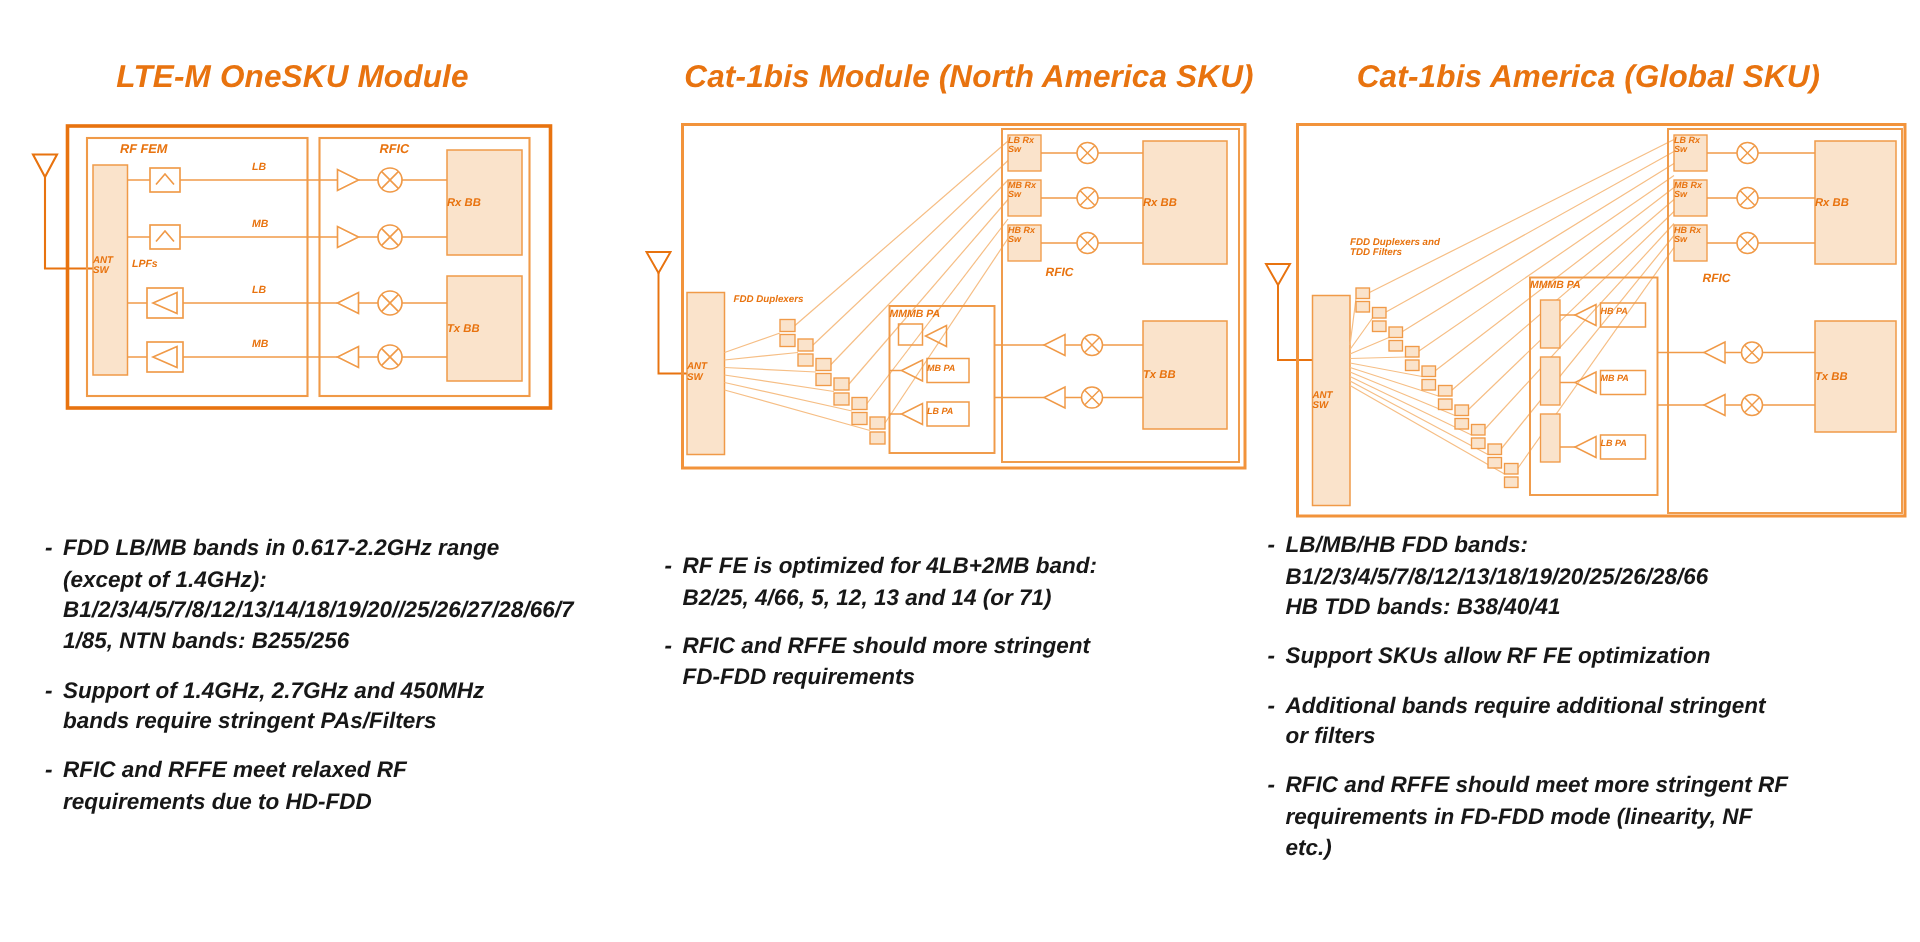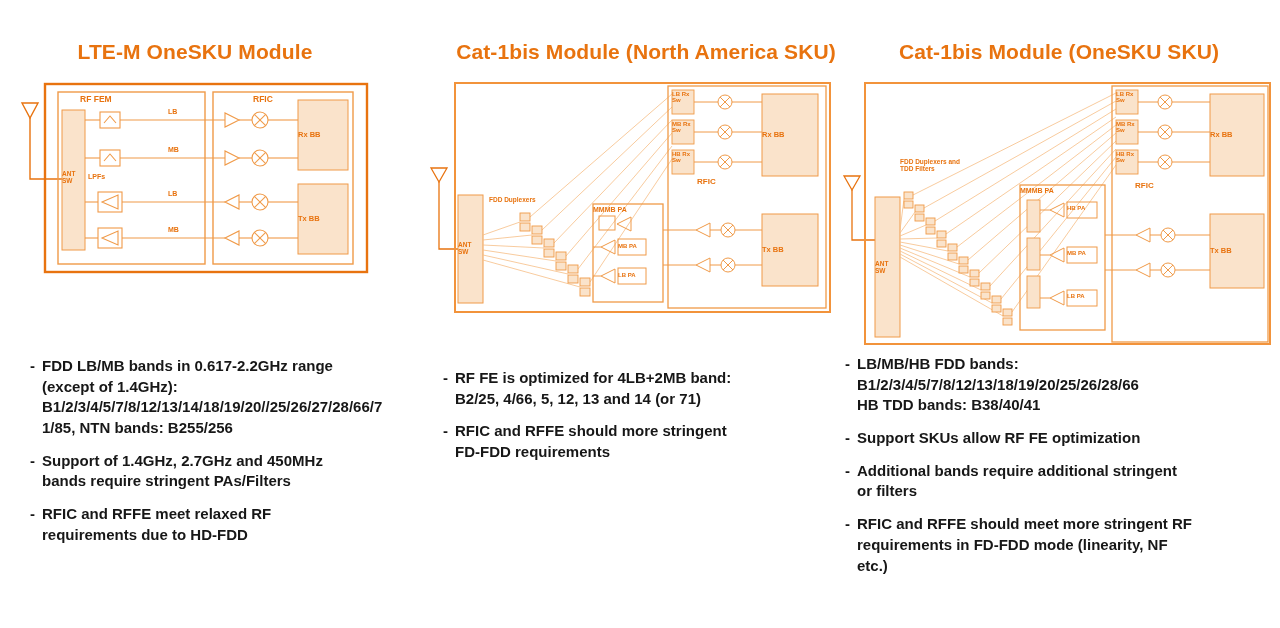--- a/index.html
+++ b/index.html
@@ -4,21 +4,21 @@
 <style>
   * { margin:0; padding:0; box-sizing:border-box; }
   html,body { width:1280px; height:628px; }
   body {
     background:#ffffff;
     font-family:"Liberation Sans", sans-serif;
     position:relative;
     overflow:hidden;
     color:#1a1a1a;
   }
-  .slide { position:absolute; inset:0; }
+  .slide { position:absolute; inset:0;font-style:italic; }
   .col-title {
     position:absolute;
     text-align:center;
     font-size:21px;
     font-weight:700;
     color:#E8730F;
     letter-spacing:0.1px;
   }
   .diagram { position:absolute; }
   .diagram svg { position:absolute; left:0; top:0; display:block; }
@@ -41,21 +41,21 @@
   .dash { flex:0 0 auto; }
   .btext { flex:1; white-space:pre-line; overflow-wrap:anywhere; }
 </style>
 </head>
 <body>
 
 <div class="slide">
 
   <h2 class="col-title" style="left:20px;top:40px;width:350px">LTE-M OneSKU Module</h2>
   <h2 class="col-title" style="left:436px;top:40px;width:420px">Cat-1bis Module (North America SKU)</h2>
-  <h2 class="col-title" style="left:843px;top:40px;width:432px">Cat-1bis Module (OneSKU SKU)</h2>
+  <h2 class="col-title" style="left:843px;top:40px;width:432px">Cat-1bis America (Global SKU)</h2>
 
   <div class="diagram" style="left:20px;top:82px;width:350px;height:195px">
     <svg width="350" height="195" viewBox="0 0 350 195">
       <g stroke="#E8730F" fill="none" stroke-width="1.4">
         <polygon points="2,21 18,21 10,36"></polygon>
         <polyline points="10,36 10,97 42,97"></polyline>
       </g>
       <rect x="25" y="2" width="322" height="188" fill="none" stroke="#E8730F" stroke-width="2.4"></rect>
       <rect x="38" y="10" width="147" height="172" fill="none" stroke="#F09A48" stroke-width="1.4"></rect>
       <rect x="193" y="10" width="140" height="172" fill="none" stroke="#F09A48" stroke-width="1.4"></rect>

